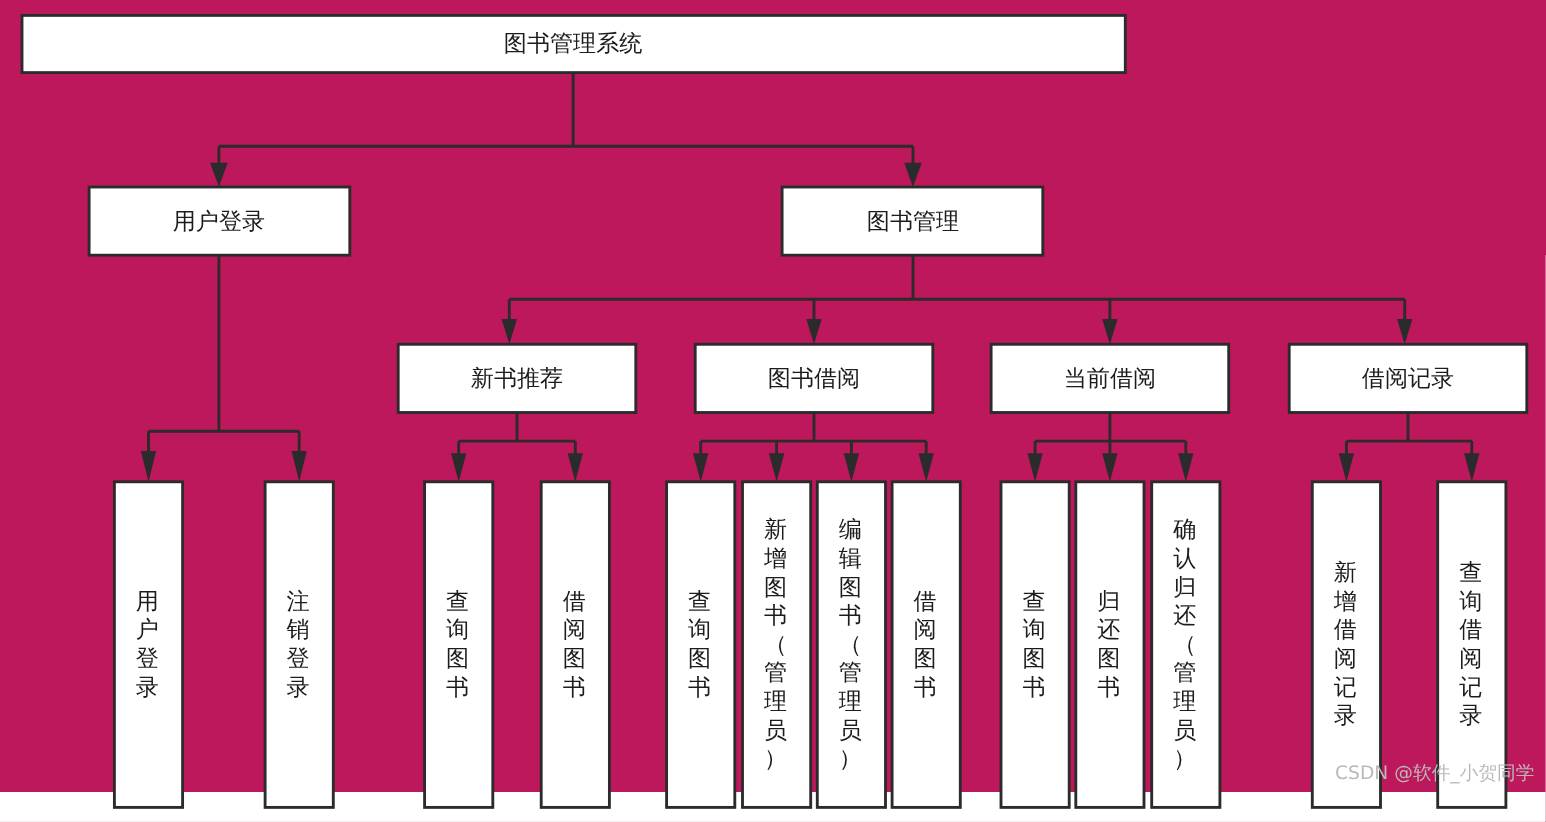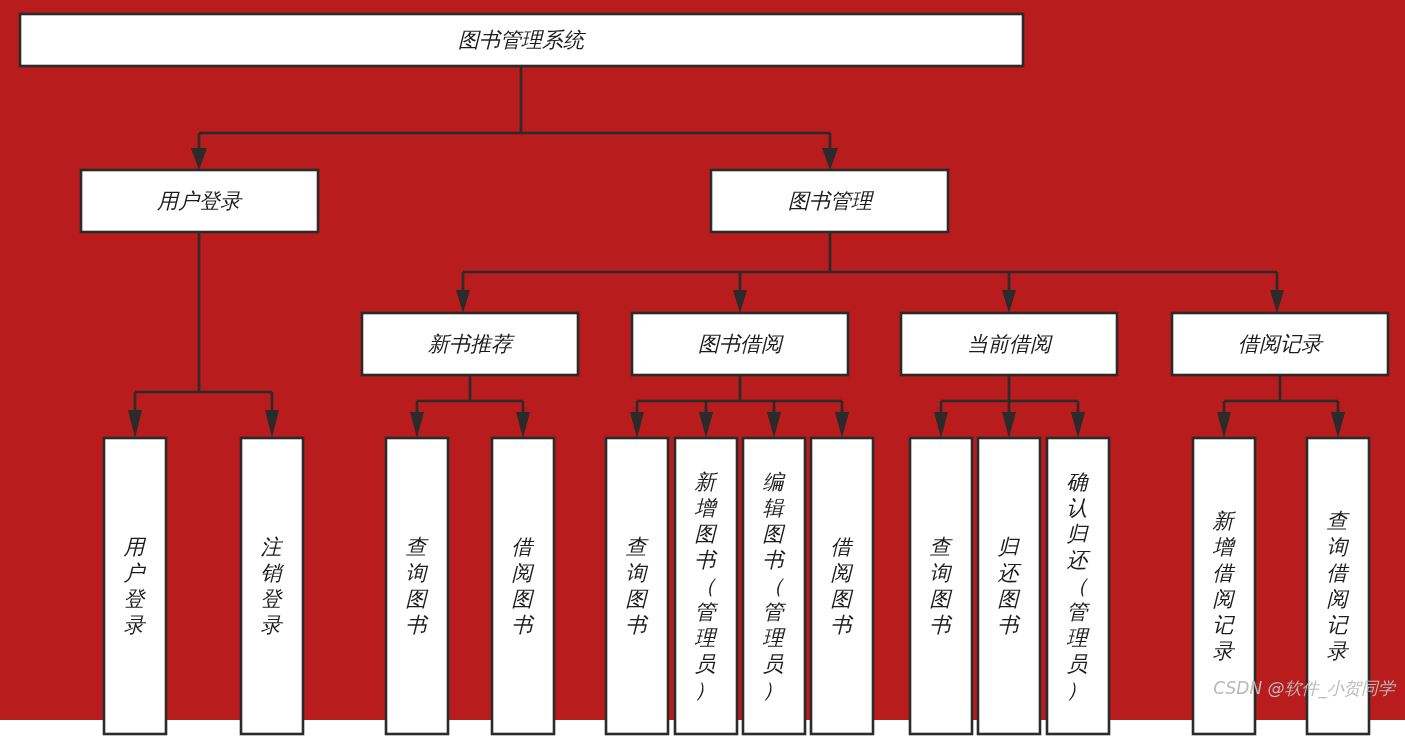--- a/index.html
+++ b/index.html
@@ -11,22 +11,21 @@
   body {
     width: 1405px;
     height: 747px;
     overflow: hidden;
     font-family: "DejaVu Sans", "Liberation Sans", sans-serif;
   }
   #diagram-root {
     position: relative;
     width: 1405px;
     height: 720px;
-    background: #b91c1c;
-    font-style: italic;
+    background: #be185d;
   }
   svg#diagram-svg {
     position: absolute;
     top: 0;
     left: 0;
     width: 1405px;
     height: 747px;
     display: block;
   }
   .node-rect {
@@ -54,21 +53,21 @@
     fill: none;
     stroke-linecap: butt;
   }
   .arrow-head {
     fill: #2b2b2b;
     stroke: none;
   }
   .watermark {
     position: absolute;
     right: 10px;
-    bottom: 20px;
+    bottom: 6px;
     font-family: "DejaVu Sans", "Liberation Sans", sans-serif;
     font-size: 17px;
     color: #b9b9b9;
     white-space: nowrap;
     pointer-events: none;
     user-select: none;
   }
 </style>
 </head>
 <body>

